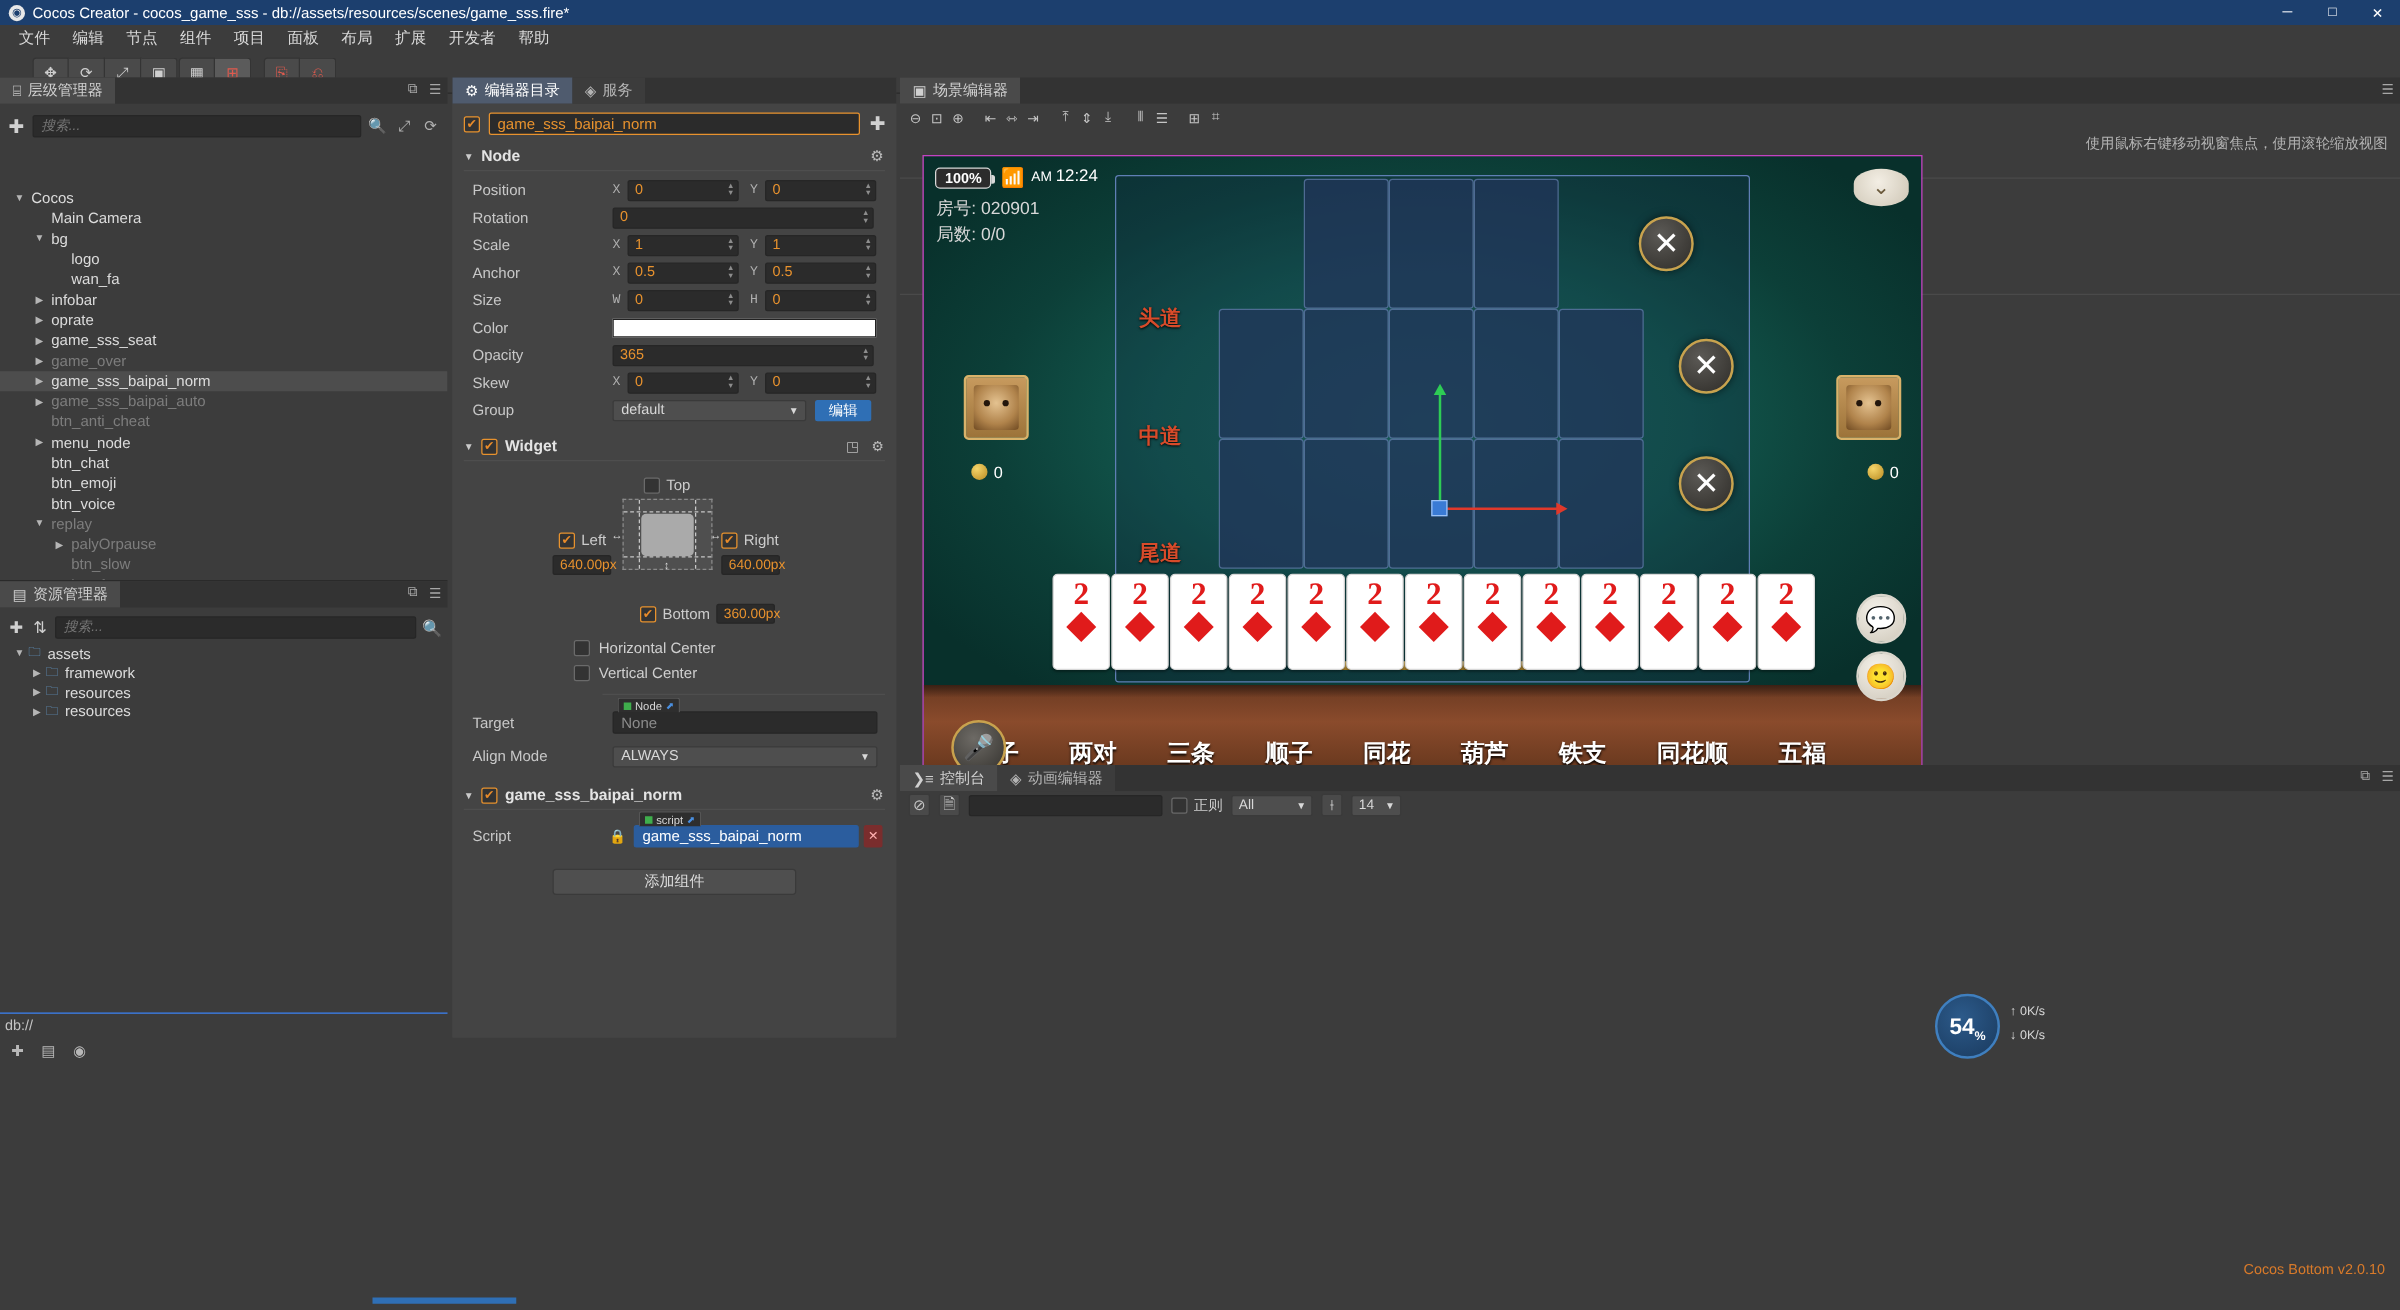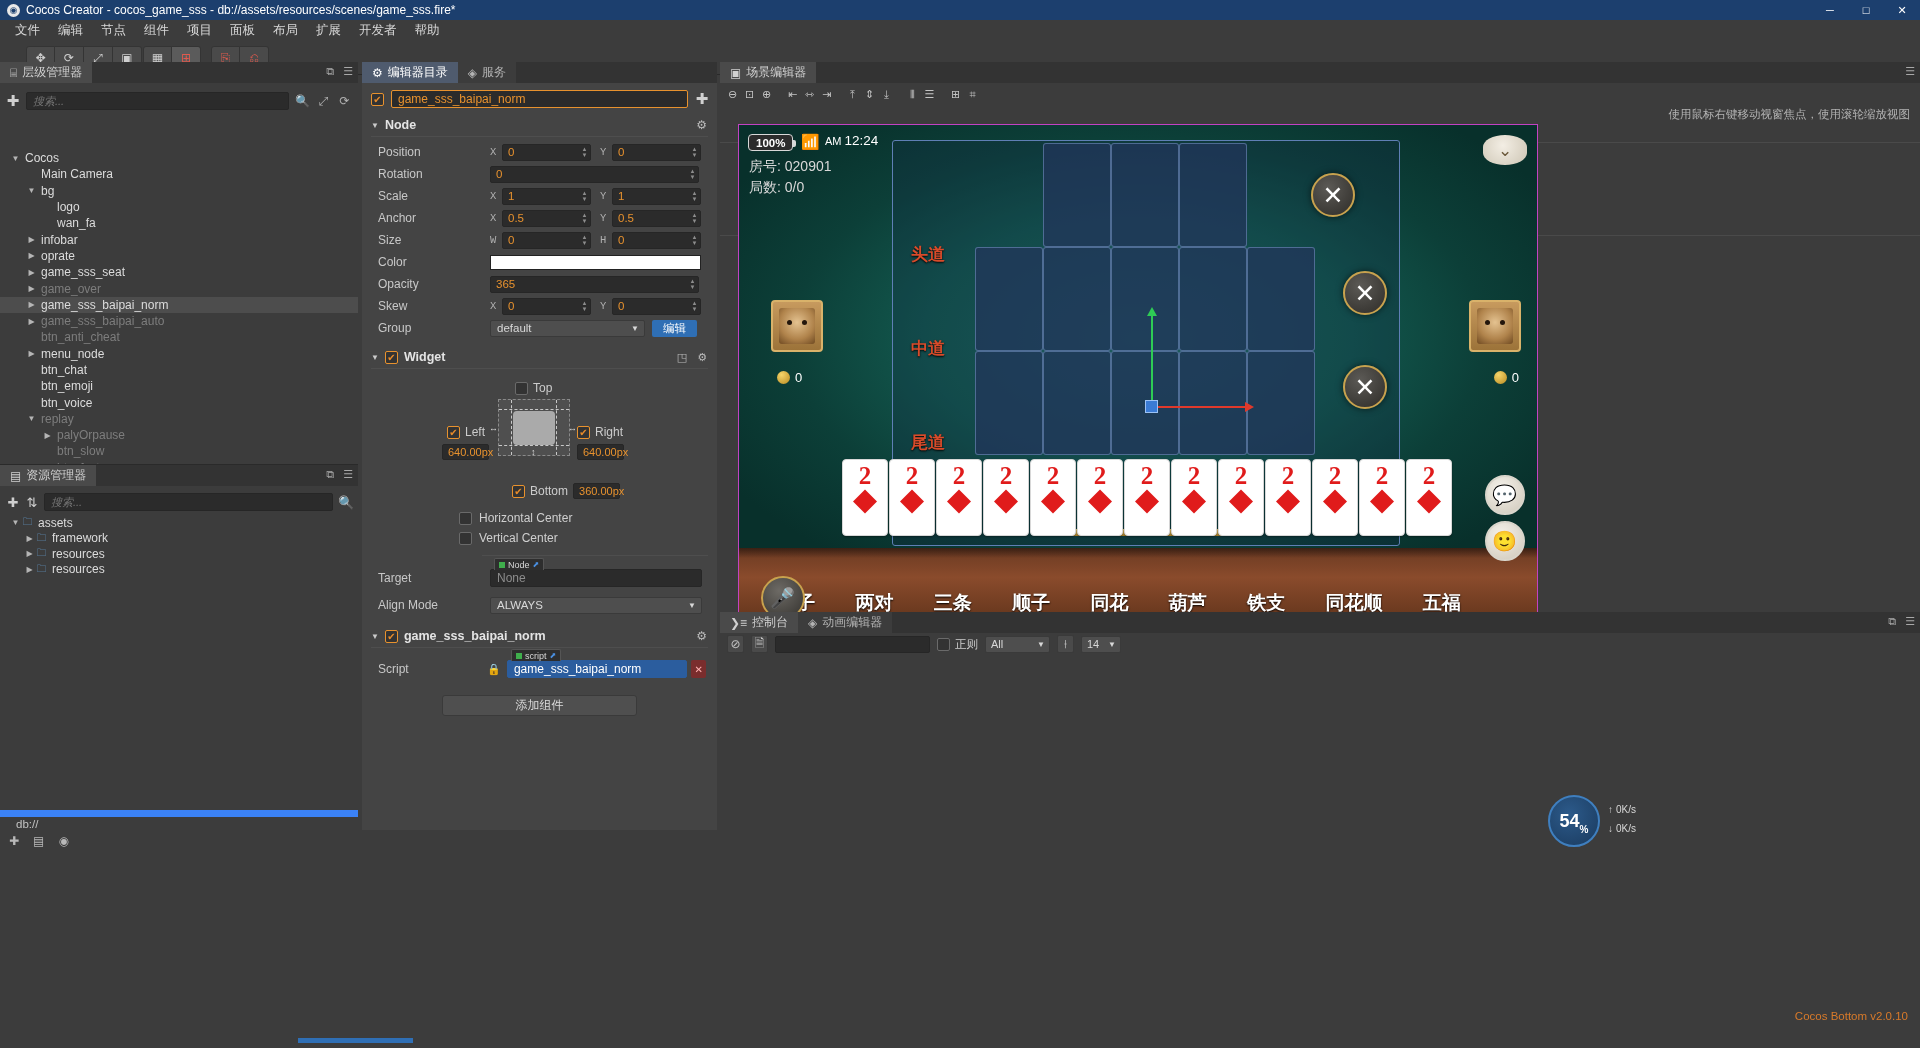--- a/index.html
+++ b/index.html
@@ -125,22 +125,22 @@
   .asearch input {
     flex:1; height:18px; background:#2b2b2b; border:1px solid #262626; border-radius:2px;
     color:#cccccc; font-size:11px; padding:0 6px; font-style:italic;
   }
   .atree { position:absolute; left:0; top:50px; right:0; bottom:22px; background:#3c3c3c; }
   .anode { height:15.5px; display:flex; align-items:center; font-size:12px; color:#dcdcdc; }
   .anode .arrow { width:11px; font-size:8px; color:#b5b5b5; text-align:center; flex:none; }
   .anode .fico { width:13px; text-align:center; color:#6aa9e0; font-size:10px; flex:none; }
   .astatus {
     position:absolute; left:0; bottom:0; width:358px; height:20px; background:#3c3c3c;
-    display:flex; align-items:center; padding-left:16px; font-size:11.5px; color:#c4c4c4;
-    border-top:7px solid #3b82f6;
+    display:flex; align-items:center; padding-left:4px; font-size:11.5px; color:#c4c4c4;
+    border-top:1px solid #3b82f6;
   }
   .abottom {
     position:absolute; left:0; top:830px; width:358px; height:22px; background:#3c3c3c;
     display:flex; align-items:center; gap:14px; padding-left:9px; color:#b8b8b8; font-size:12px;
   }
 
   
   #inspector { left:362px; top:62px; width:355px; height:768px; background:#444444; }
   .insp-body { position:absolute; left:0; top:21px; right:0; bottom:0; background:#444444; padding:0; }
   .node-name-row {

